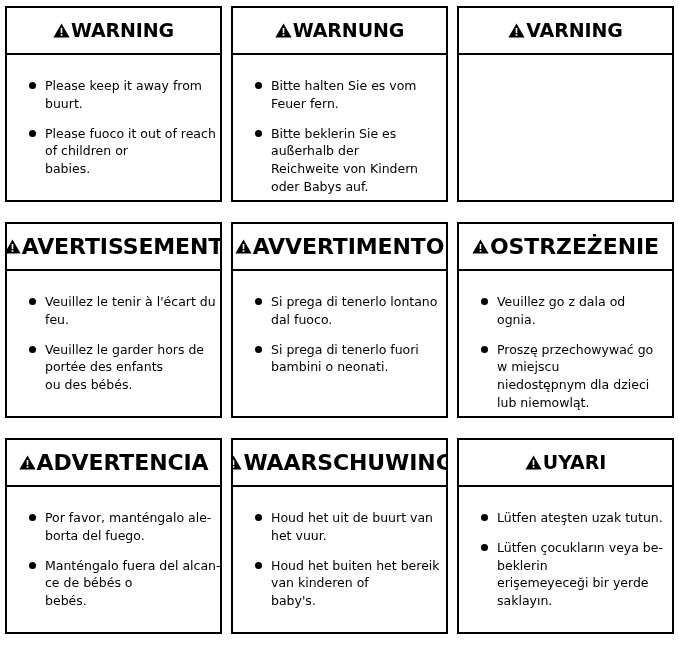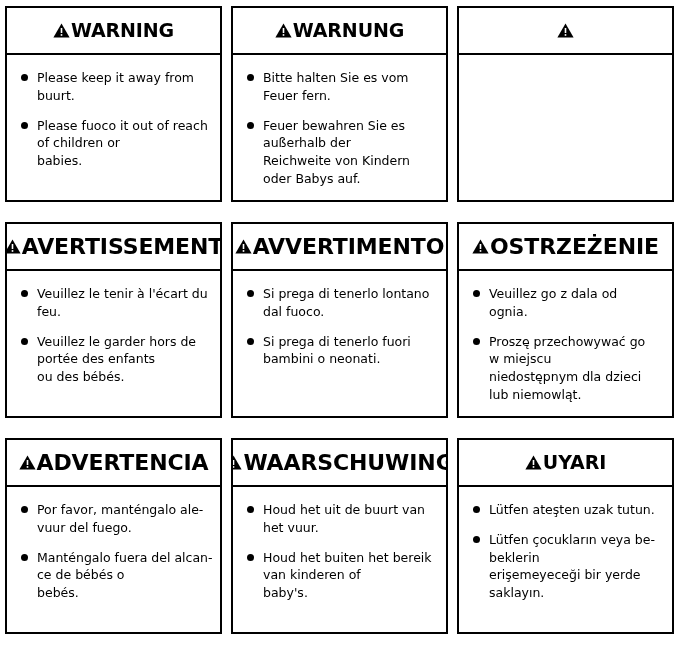--- a/index.html
+++ b/index.html
@@ -67,21 +67,21 @@
     line-height: 1;
   }
   .card-title.sz-sm { font-size: 22px; }
   .card-body {
     flex: 1 1 auto;
     padding: 10px 8px 6px 9px;
     box-sizing: border-box;
   }
   ul.bullets {
     list-style: none;
-    margin: 4px;
+    margin: 12px;
     padding: 0;
   }
   ul.bullets li {
     position: relative;
     padding-left: 17px;
     margin-bottom: 12px;
     font-size: 12.5px;
     line-height: 1.42;
   }
   ul.bullets li:last-child { margin-bottom: 0; }
@@ -142,38 +142,39 @@
             <span class="card-title">WARNUNG</span>
           </div>
         </div>
         <div class="card-body">
           <ul class="bullets">
             <li>
               <span class="line">Bitte halten Sie es vom</span>
               <span class="line">Feuer fern.</span>
             </li>
             <li>
-              <span class="line">Feuer bewahren Sie es</span>
+              <span class="line">Bitte beklerin Sie es</span>
               <span class="line">außerhalb der</span>
               <span class="line">Reichweite von Kindern</span>
               <span class="line">oder Babys auf.</span>
             </li>
           </ul>
         </div>
       </div>
       <div class="card">
         <div class="card-header">
           <div class="header-inner">
             <span class="warn-tri">
               <svg width="17" height="15" viewBox="0 0 17 15" xmlns="http://www.w3.org/2000/svg">
                 <polygon points="8.5,0.6 16.6,14.4 0.4,14.4" fill="#000000"></polygon>
                 <rect x="7.7" y="5.0" width="1.6" height="5.0" fill="#ffffff"></rect>
                 <rect x="7.7" y="11.1" width="1.6" height="1.7" fill="#ffffff"></rect>
               </svg>
             </span>
+            <span class="card-title">VARNING</span>
           </div>
         </div>
       </div>
       <div class="card">
         <div class="card-header">
           <div class="header-inner">
             <span class="warn-tri">
               <svg width="17" height="15" viewBox="0 0 17 15" xmlns="http://www.w3.org/2000/svg">
                 <polygon points="8.5,0.6 16.6,14.4 0.4,14.4" fill="#000000"></polygon>
                 <rect x="7.7" y="5.0" width="1.6" height="5.0" fill="#ffffff"></rect>
@@ -261,21 +262,21 @@
                 <rect x="7.7" y="11.1" width="1.6" height="1.7" fill="#ffffff"></rect>
               </svg>
             </span>
             <span class="card-title sz-sm">ADVERTENCIA</span>
           </div>
         </div>
         <div class="card-body">
           <ul class="bullets">
             <li>
               <span class="line">Por favor, manténgalo ale-</span>
-              <span class="line">vuur del fuego.</span>
+              <span class="line">borta del fuego.</span>
             </li>
             <li>
               <span class="line">Manténgalo fuera del alcan-</span>
               <span class="line">ce de bébés o</span>
               <span class="line">bebés.</span>
             </li>
           </ul>
         </div>
       </div>
       <div class="card">

